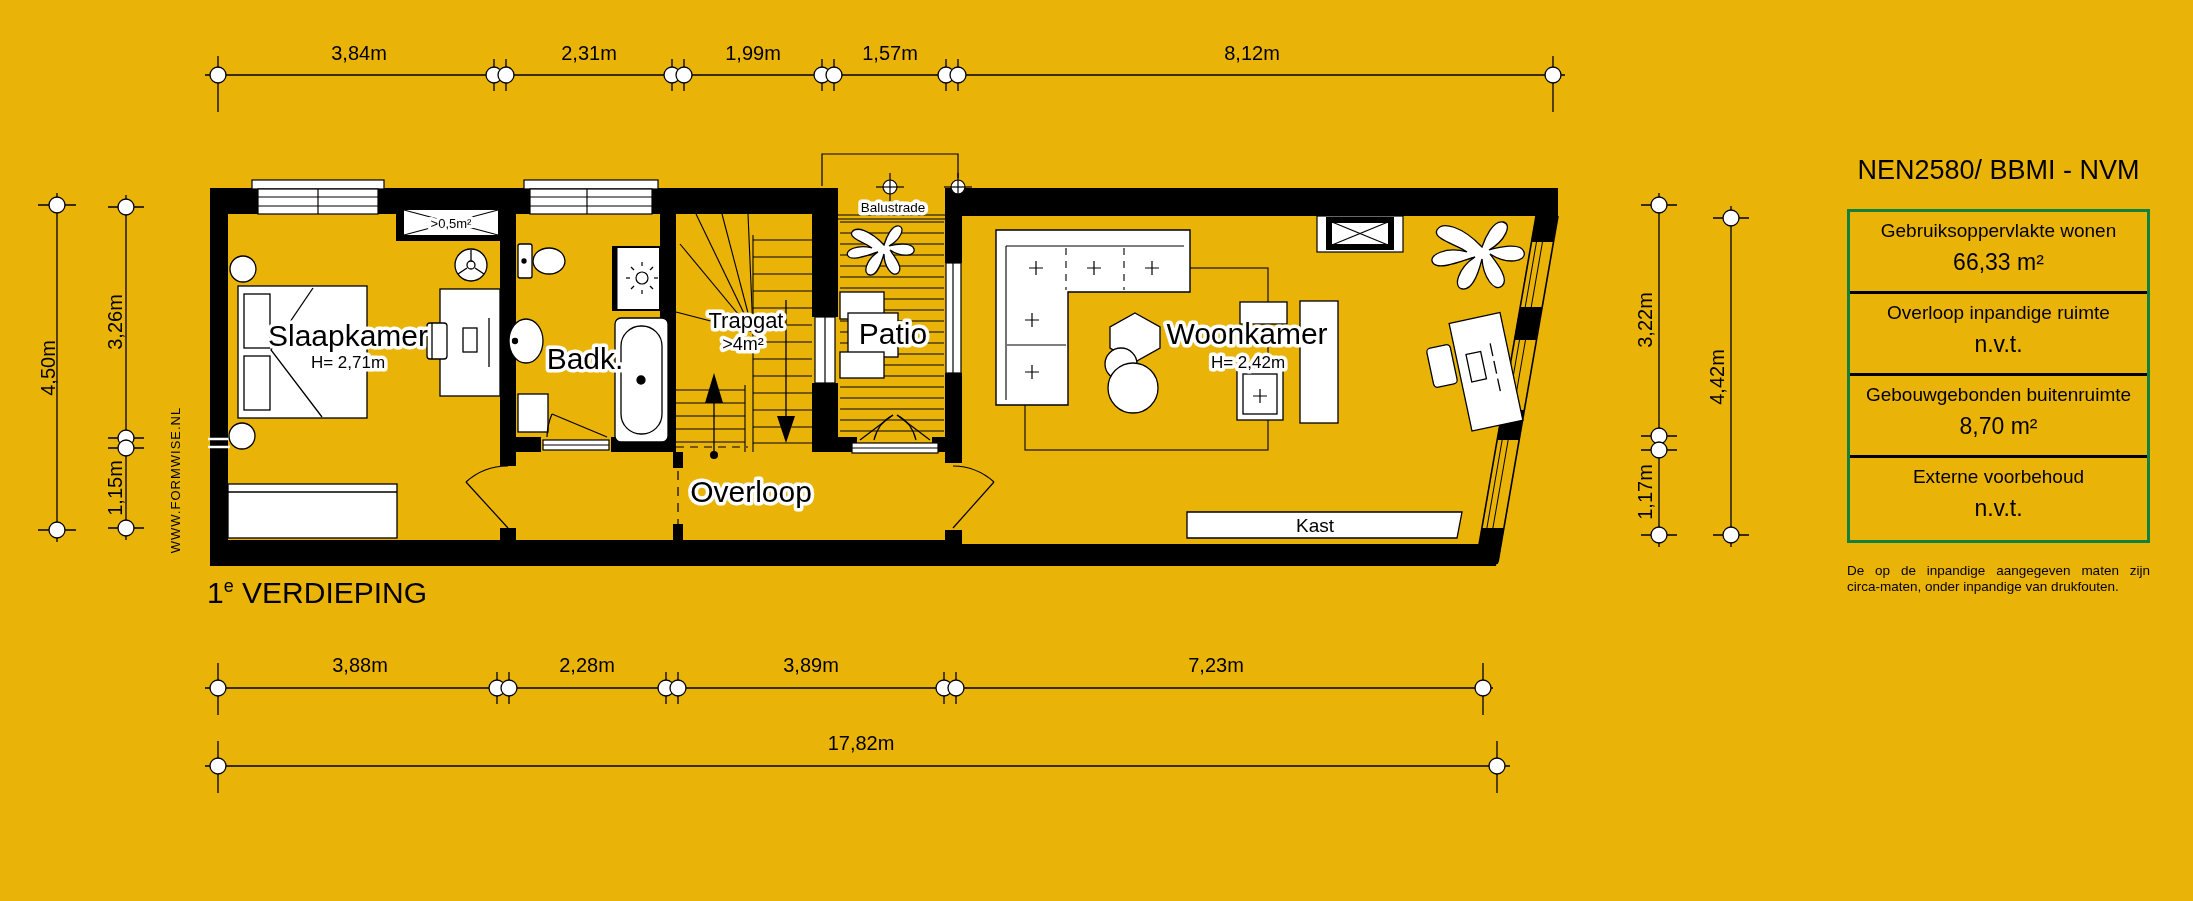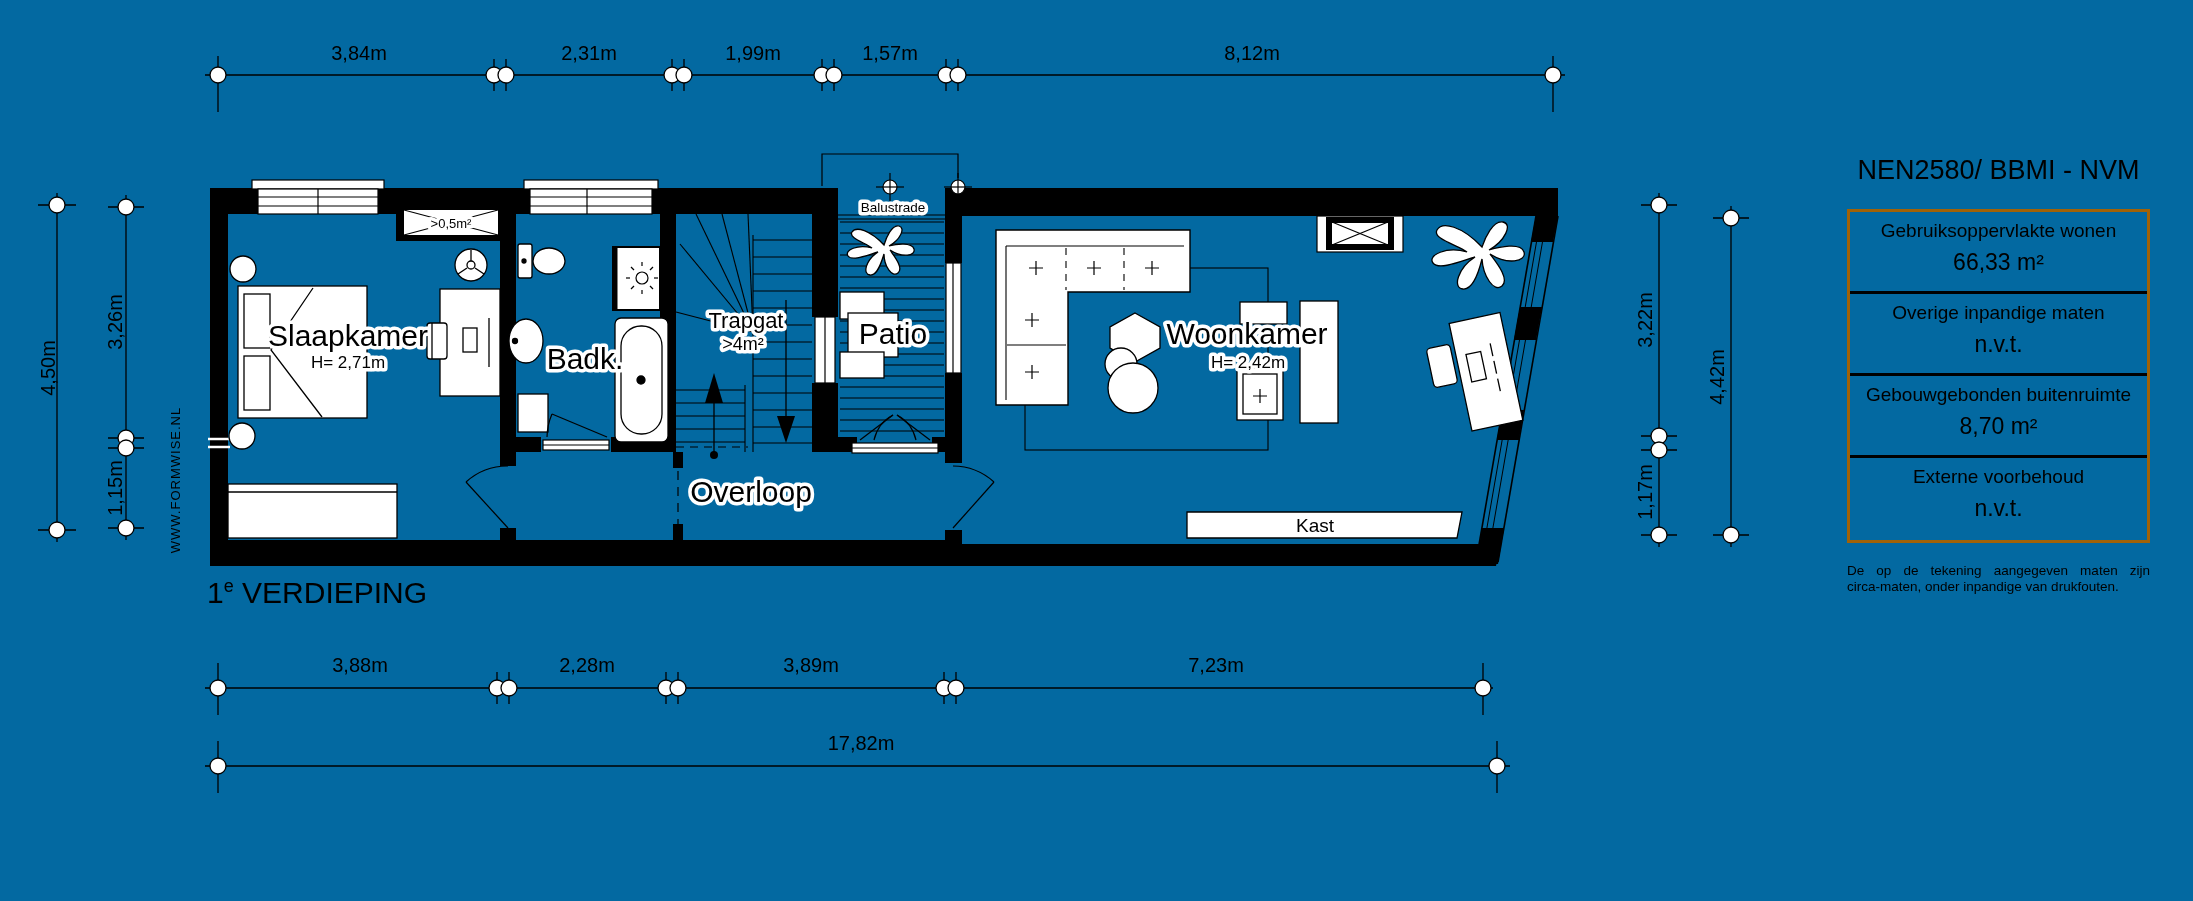--- a/index.html
+++ b/index.html
@@ -1,26 +1,26 @@
 <!DOCTYPE html>
 <html><head>
 <meta charset="utf-8">
 <style>
   html,body{margin:0;padding:0;background:#fff;}
-  .canvas{position:relative;width:2193px;height:901px;background:#0369a1;
+  .canvas{position:relative;width:2193px;height:901px;background:#eab308;
           font-family:"Liberation Sans", sans-serif;color:#000;overflow:hidden;}
   svg{position:absolute;left:0;top:0;}
   svg text{fill:#000;font-family:"Liberation Sans", sans-serif;}
   text.halo{paint-order:stroke fill;stroke:#ffffff;stroke-width:7px;stroke-linejoin:round;}
   text.dim{font-size:20px;}
   text.room{font-size:30px;}
   text.sub{font-size:17px;}
   .legend{position:absolute;left:1847px;top:155px;width:303px;}
   .legend-title{font-size:27px;text-align:center;white-space:nowrap;margin-bottom:23px;}
-  .legend-box{border:3px solid #a16207;margin-top:20px;}
+  .legend-box{border:3px solid #15803d;margin-top:20px;}
   .legend-row{height:82px;border-bottom:3px solid #000;text-align:center;box-sizing:border-box;padding-top:8px;}
   .legend-row:last-child{border-bottom:none;}
   .legend-label{font-size:19px;}
   .legend-value{font-size:23px;margin-top:7px;text-align:center;}
   .disclaimer{position:absolute;left:1847px;top:563px;width:303px;font-size:13.5px;line-height:16px;}
   .disclaimer .l1{text-align:justify;text-align-last:justify;}
   .floor-title{position:absolute;left:207px;top:576px;font-size:30px;}
   .floor-title sup{font-size:60%;}
 </style>
 </head>
@@ -470,35 +470,35 @@
 </svg>
 
   <div class="legend">
     <div class="legend-title">NEN2580/ BBMI - NVM</div>
     <div class="legend-box">
       <div class="legend-row">
         <div class="legend-label">Gebruiksoppervlakte wonen</div>
         <div class="legend-value">66,33 m²</div>
       </div>
       <div class="legend-row">
-        <div class="legend-label">Overige inpandige maten</div>
+        <div class="legend-label">Overloop inpandige ruimte</div>
         <div class="legend-value">n.v.t.</div>
       </div>
       <div class="legend-row">
         <div class="legend-label">Gebouwgebonden buitenruimte</div>
         <div class="legend-value">8,70 m²</div>
       </div>
       <div class="legend-row">
         <div class="legend-label">Externe voorbehoud</div>
         <div class="legend-value">n.v.t.</div>
       </div>
     </div>
   </div>
   <div class="disclaimer">
-    <div class="l1">De op de tekening aangegeven maten zijn</div>
+    <div class="l1">De op de inpandige aangegeven maten zijn</div>
     <div class="l2">circa-maten, onder inpandige van drukfouten.</div>
   </div>
 
   <div class="floor-title">
     <span>1</span><sup>e</sup><span> VERDIEPING</span>
   </div>
 
 </div>
 
 </body></html>

